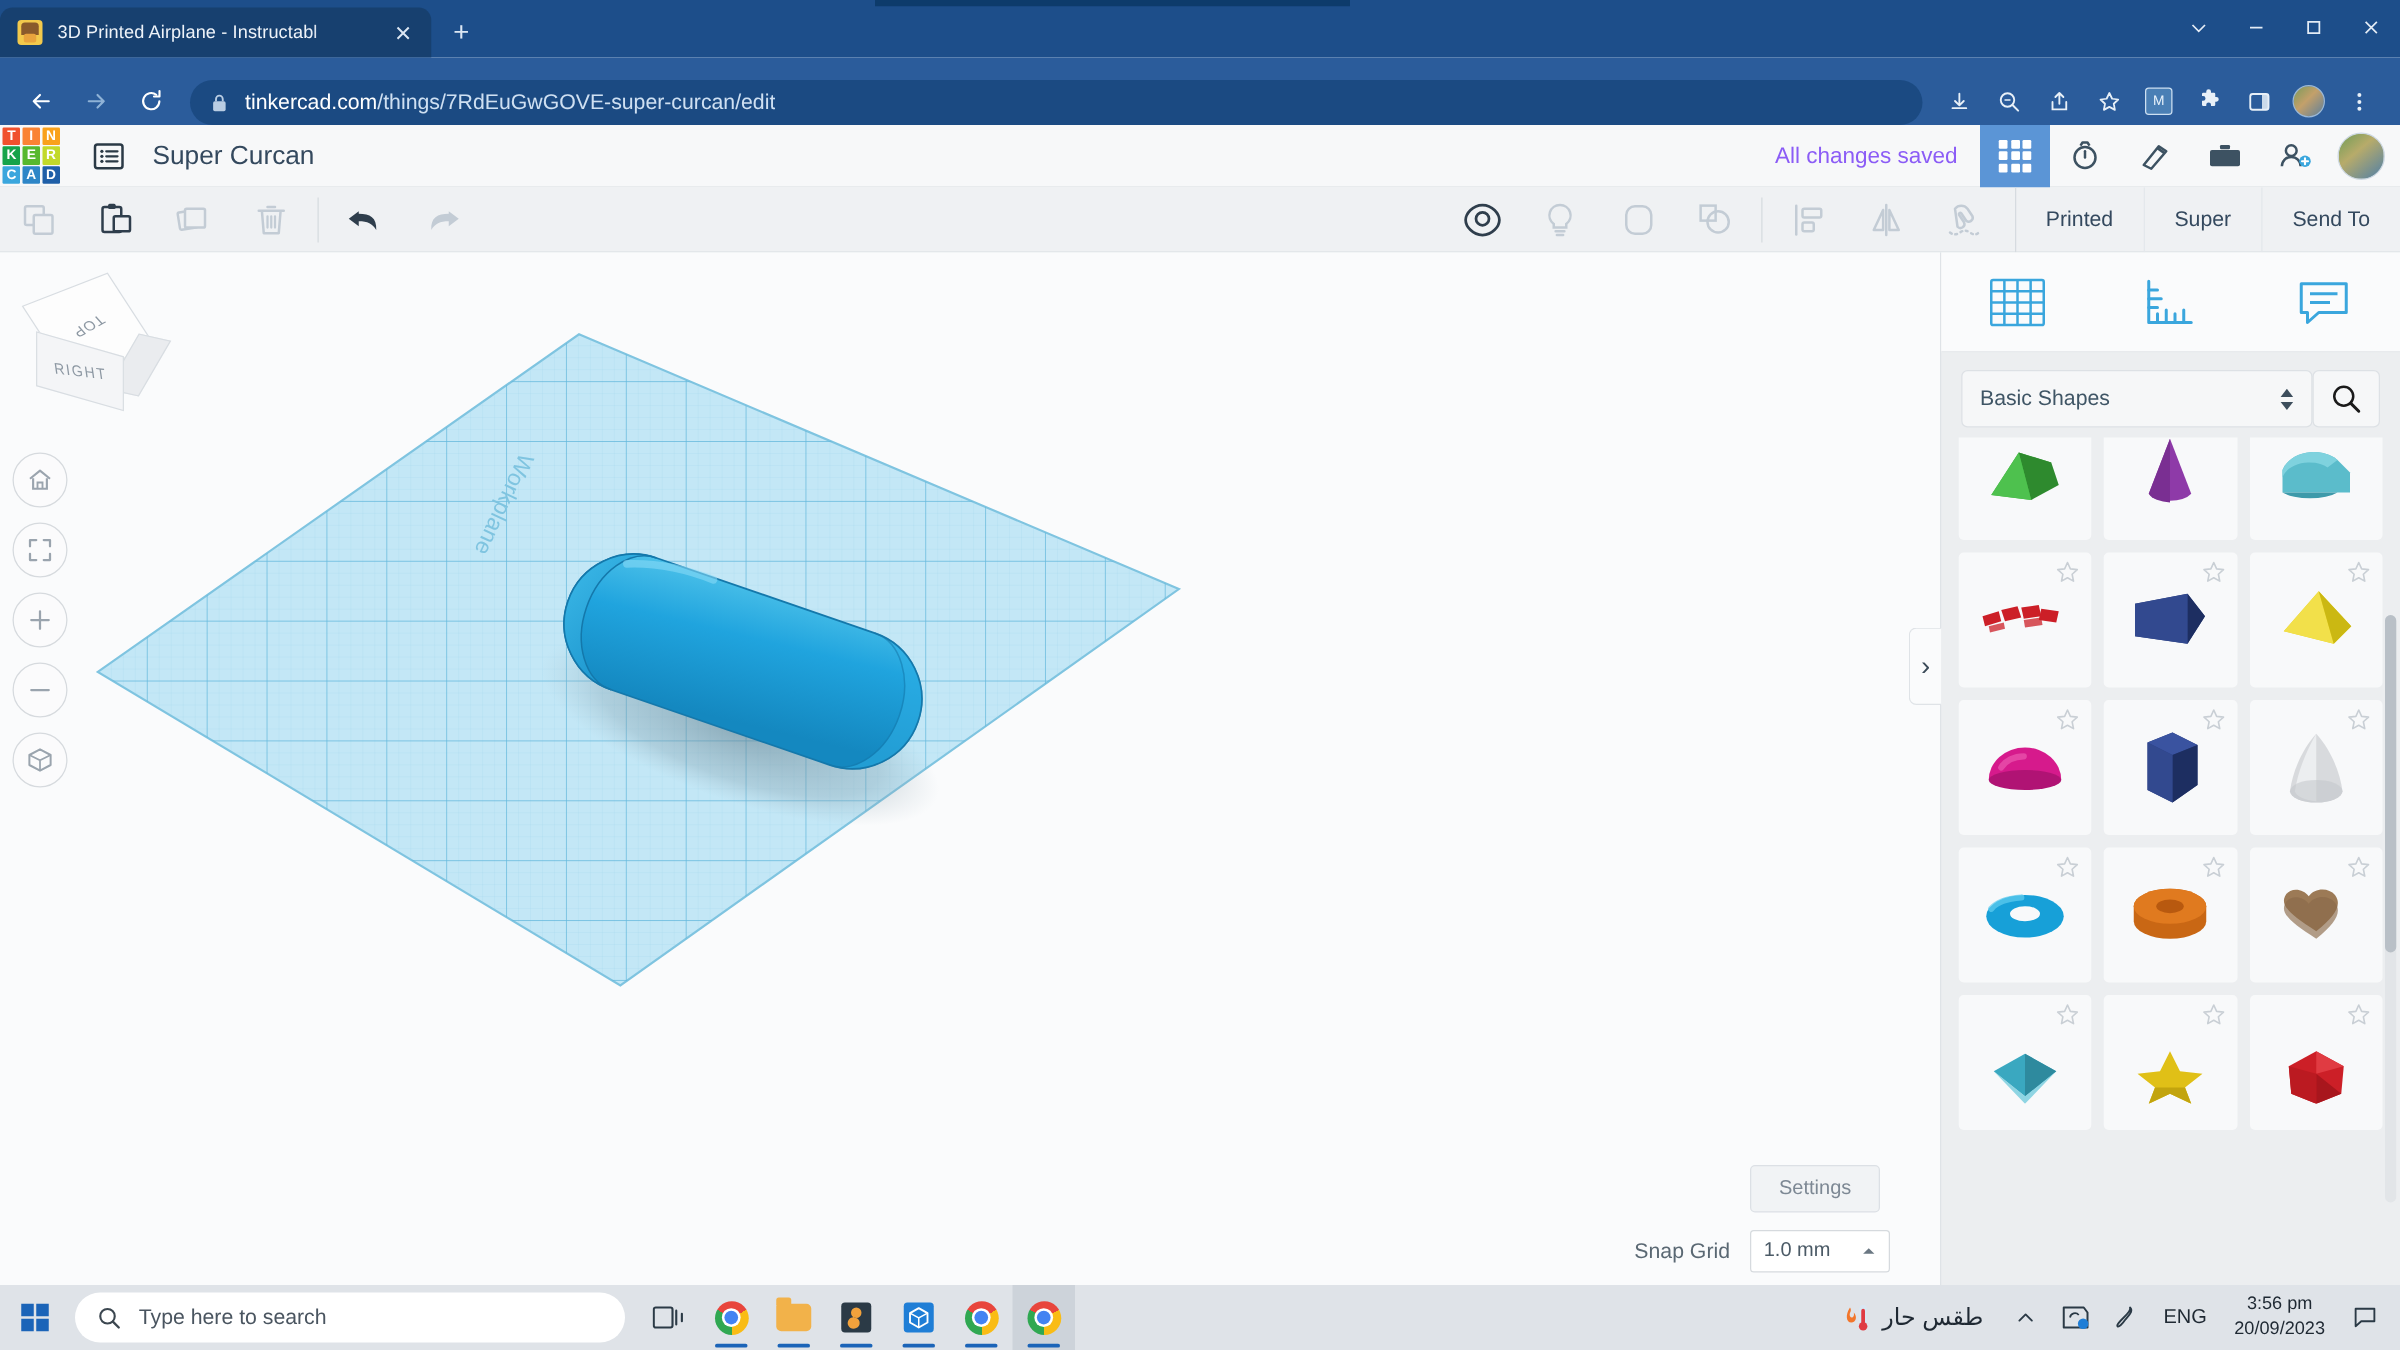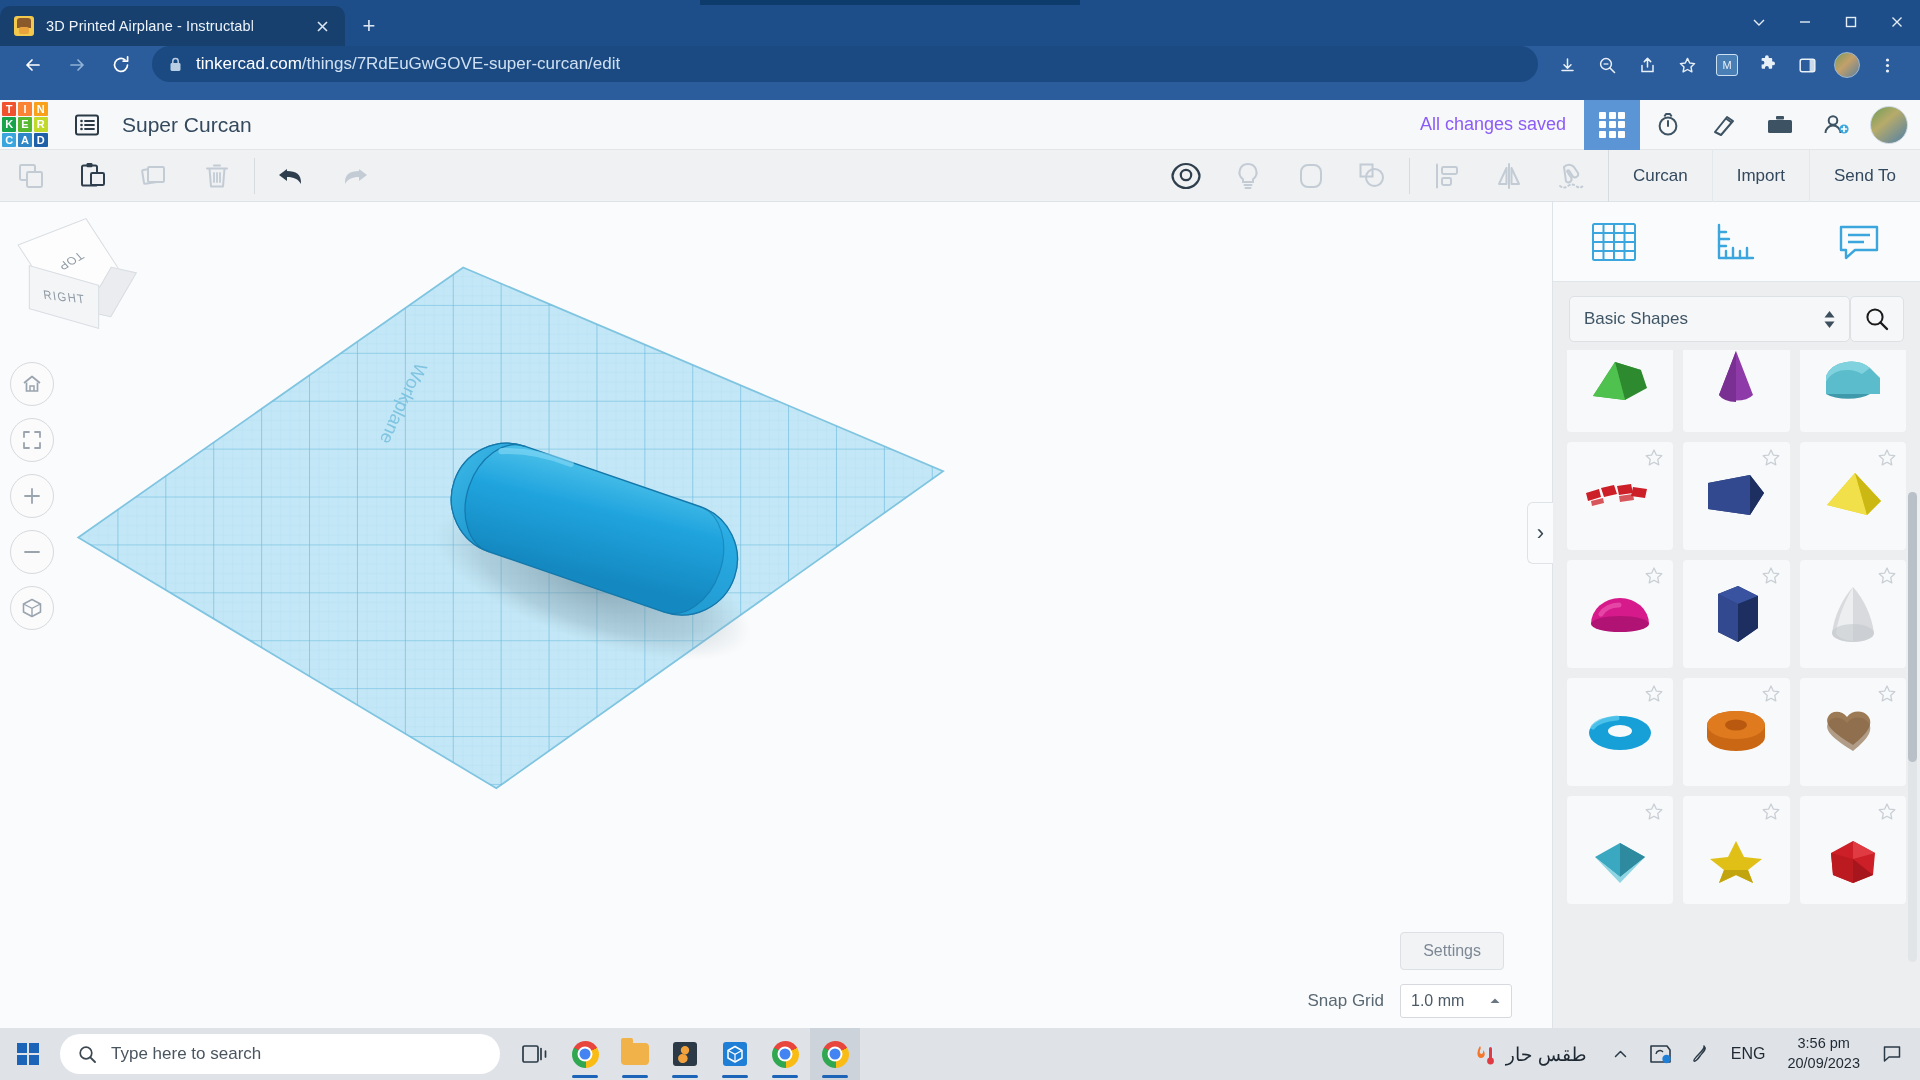--- a/index.html
+++ b/index.html
@@ -82,21 +82,21 @@
   .win-btn svg { display: block; }
   .drag-strip {
     position: absolute; left: 700px; top: 0; width: 380px; height: 5px;
     background: #0d3b6b;
   }
 
   
   .omnibar {
     position: absolute; top: 46px; left: 0; width: 1920px; height: 54px;
     background: #2b5c9b;
-    display: flex; align-items: flex-start;
+    display: flex; align-items: flex-end;
     padding: 0 14px;
   }
   .nav-btn {
     width: 38px; height: 38px; margin-right: 6px;
     display: flex; align-items: center; justify-content: center;
     color: #ffffff; border-radius: 50%;
   }
   .nav-btn.dim { color: #8fb2d6; }
   .urlbox {
     flex: 1 1 auto; height: 36px;
@@ -670,22 +670,22 @@
       </div>
       <div class="tb-btn">
         <svg width="32" height="32" viewBox="0 0 32 32">
             <path d="M9 7 a6.5 6.5 0 0 1 10 0 l4 6 a3.2 3.2 0 0 1 -5 3.6 l-4 -6 a1.1 1.1 0 0 0 -1.8 1.2 l4 6 a3.2 3.2 0 0 1 -5.2 3.6 Z" stroke="currentColor" stroke-width="2" fill="none" stroke-linejoin="round"></path>
             <path d="M5 26 q4 3 8 0 q4 -3 8 0 q4 3 7 0" stroke="currentColor" stroke-width="2" fill="none" stroke-dasharray="1.5 3" stroke-linecap="round"></path>
           </svg>
       </div>
     </div>
 
     <div class="tb-right">
-      <div class="tb-text-btn">Curcan</div>
-      <div class="tb-text-btn">Import</div>
+      <div class="tb-text-btn">Printed</div>
+      <div class="tb-text-btn">Super</div>
       <div class="tb-text-btn">Send To</div>
     </div>
   </div>
 
   <div class="viewport">
 
     <div class="viewcube">
       <div class="vc-face vc-top">
         <span>TOP</span>
       </div>

